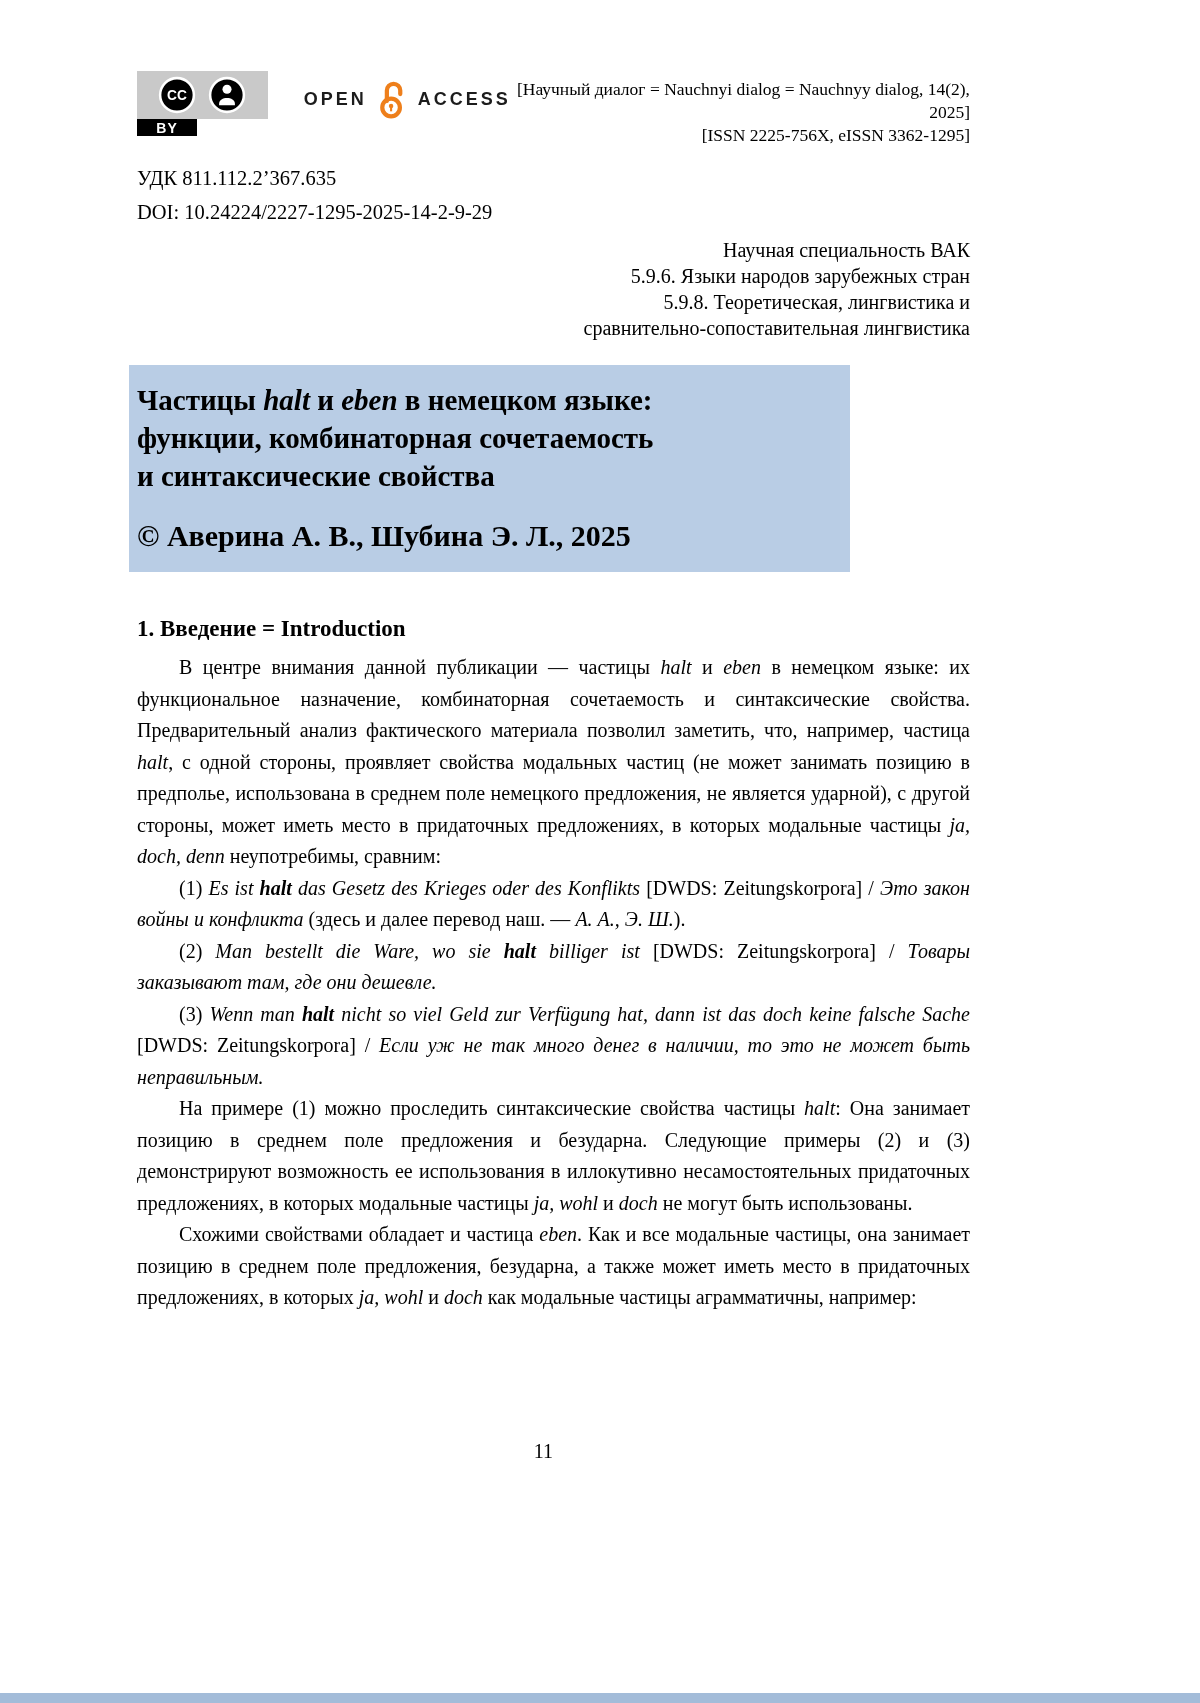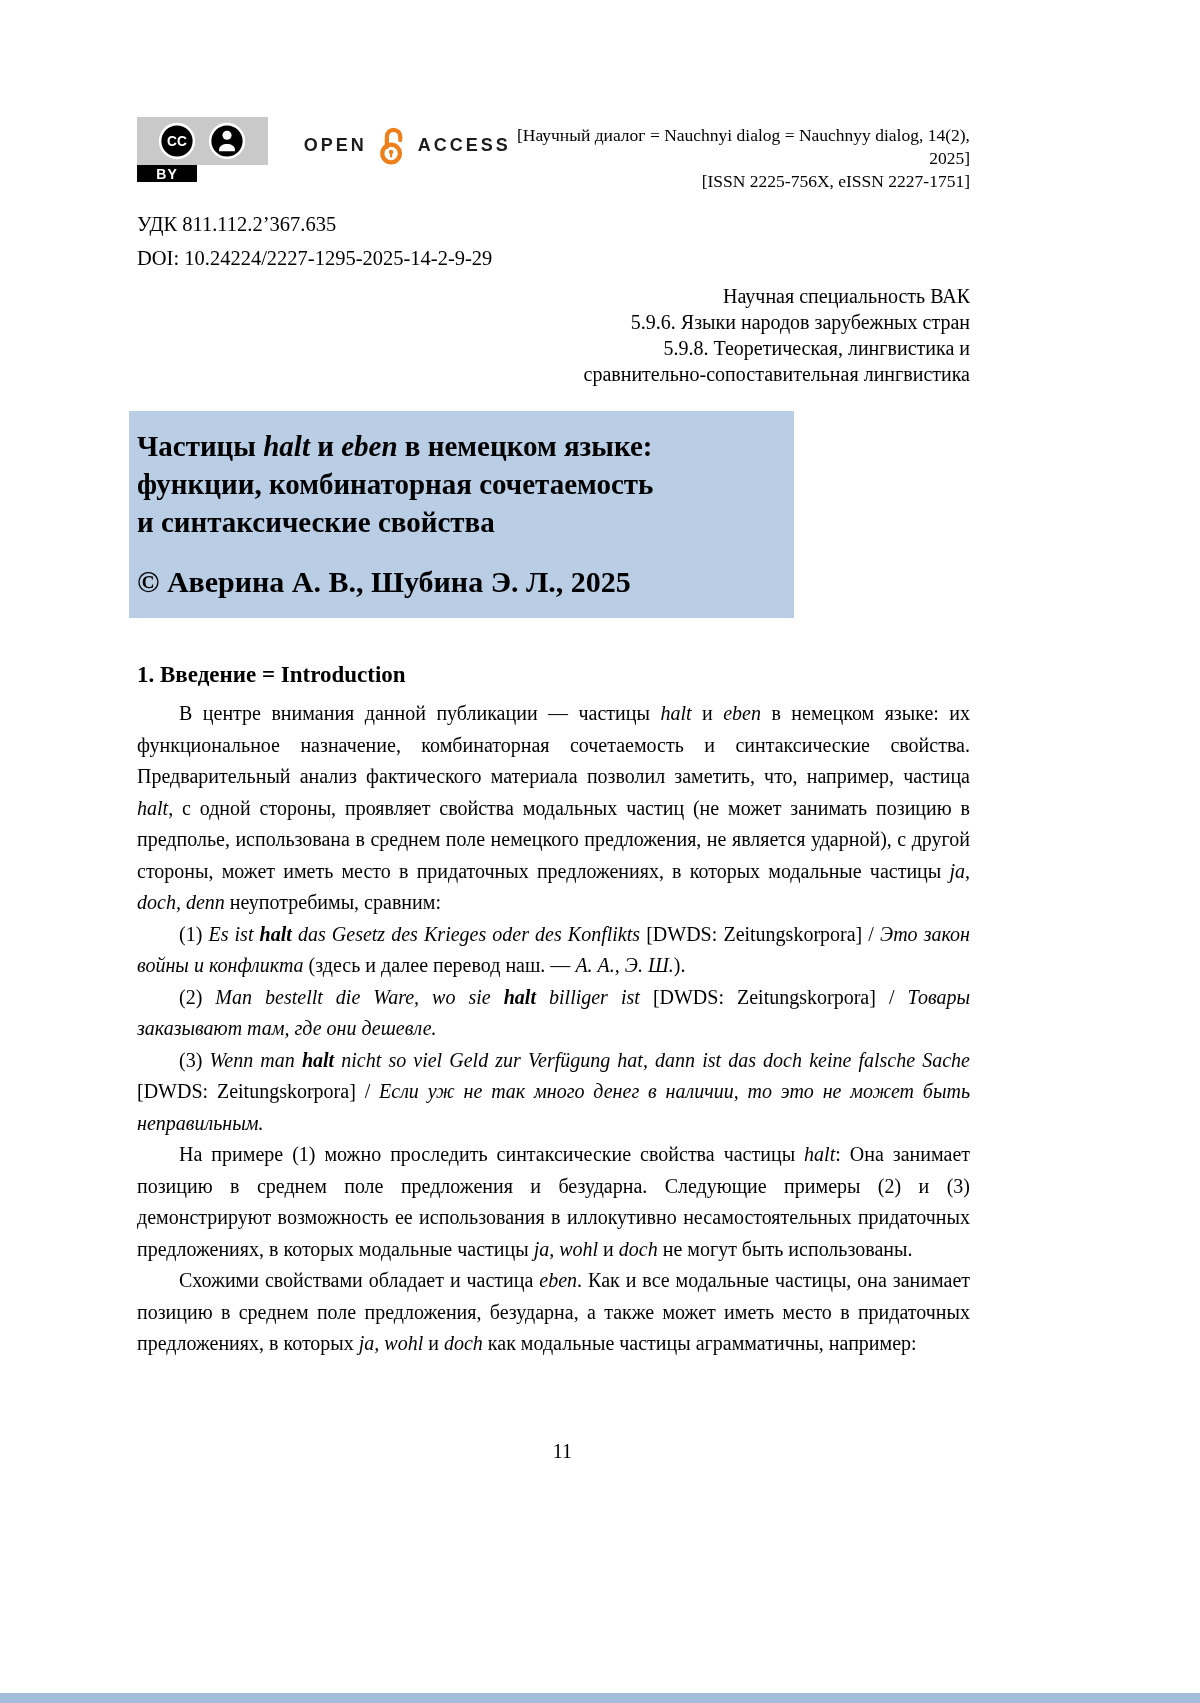--- a/index.html
+++ b/index.html
@@ -8,21 +8,21 @@
     position:relative;
     width:1200px; height:1703px;
     background:#ffffff;
     font-family:"Liberation Serif", serif;
     color:#000;
     overflow:hidden;
   }
   .content { margin-left:137px; width:833px; }
 
   
-  .top-row { display:flex; align-items:flex-start; padding-top:117px; }
+  .top-row { display:flex; align-items:flex-start; padding-top:71px; }
   .cc-badge { width:142px; }
   .cc-plate {
     background:#c9c9c9; height:48px;
     display:flex; align-items:center; justify-content:center; gap:12px;
   }
   .cc-by-strip {
     background:#000; color:#fff; width:60px; height:17px;
     font-family:"Liberation Sans", sans-serif; font-size:14px; font-weight:bold;
     letter-spacing:1px; display:flex; align-items:center; justify-content:center;
   }
@@ -36,34 +36,34 @@
     font-size:17.5px; line-height:23px; padding-top:7px;
   }
 
   
   .meta { margin-top:20px; font-size:20.5px; }
   .doi { margin-top:11px; }
   .vak { margin-top:13px; text-align:right; font-size:20px; line-height:26px; }
 
   
   .title-block {
-    margin-top:24px; margin-left:-8px; width:665px;
+    margin-top:24px; margin-left:-8px; width:721px;
     background:var(--title-bg, #b9cde5);
     padding:16px 18px 19px 8px;
   }
   .paper-title { font-size:29px; font-weight:bold; line-height:38px; }
   .copyright { font-size:30px; font-weight:bold; margin-top:24px; }
 
   
   .section-heading { margin-top:44px; font-size:23px; font-weight:bold; }
   .body-text { margin-top:10px; font-size:20px; line-height:31.5px; text-align:justify; }
   .body-text p { text-indent:42px; }
 
   .page-number {
-    position:absolute; top:1440px; left:146px; width:833px;
+    position:absolute; top:1440px; left:127px; width:833px;
     text-align:center; font-size:20px;
   }
   .bottom-bar {
     position:absolute; left:0; bottom:0; width:100%; height:10px;
     background:var(--footer-bar, #a3bcd9);
   }
 </style>
 </head>
 <body>
 
@@ -93,21 +93,21 @@
           <path d="M14 31 V 16 a 9.5 9.5 0 0 1 19 0 v 5" fill="none" style="stroke:var(--oa-orange,#ee7f1b)" stroke-width="6" stroke-linecap="round"></path>
           <circle cx="20" cy="40" r="12.5" fill="none" style="stroke:var(--oa-orange,#ee7f1b)" stroke-width="6"></circle>
           <circle cx="20" cy="38" r="3.2" style="fill:var(--oa-orange,#ee7f1b)"></circle>
           <rect x="18.5" y="38" width="3" height="7.5" style="fill:var(--oa-orange,#ee7f1b)"></rect>
         </svg>
         <span class="oa-word">ACCESS</span>
       </div>
 
       <div class="journal-ref">
         <div>[Научный диалог = Nauchnyi dialog = Nauchnyy dialog, 14(2), 2025]</div>
-        <div>[ISSN 2225-756X, eISSN 2227-1751]</div>
+        <div>[ISSN 2225-756X, eISSN 3362-1295]</div>
       </div>
     </div>
 
     <div class="meta">
       <div>УДК 811.112.2’367.635</div>
       <div class="doi">DOI: 10.24224/2227-1295-2025-14-2-9-29</div>
       <div class="vak">
         <div>Научная специальность ВАК</div>
         <div>5.9.6. Языки народов зарубежных стран</div>
         <div>5.9.8. Теоретическая, лингвистика и</div>

